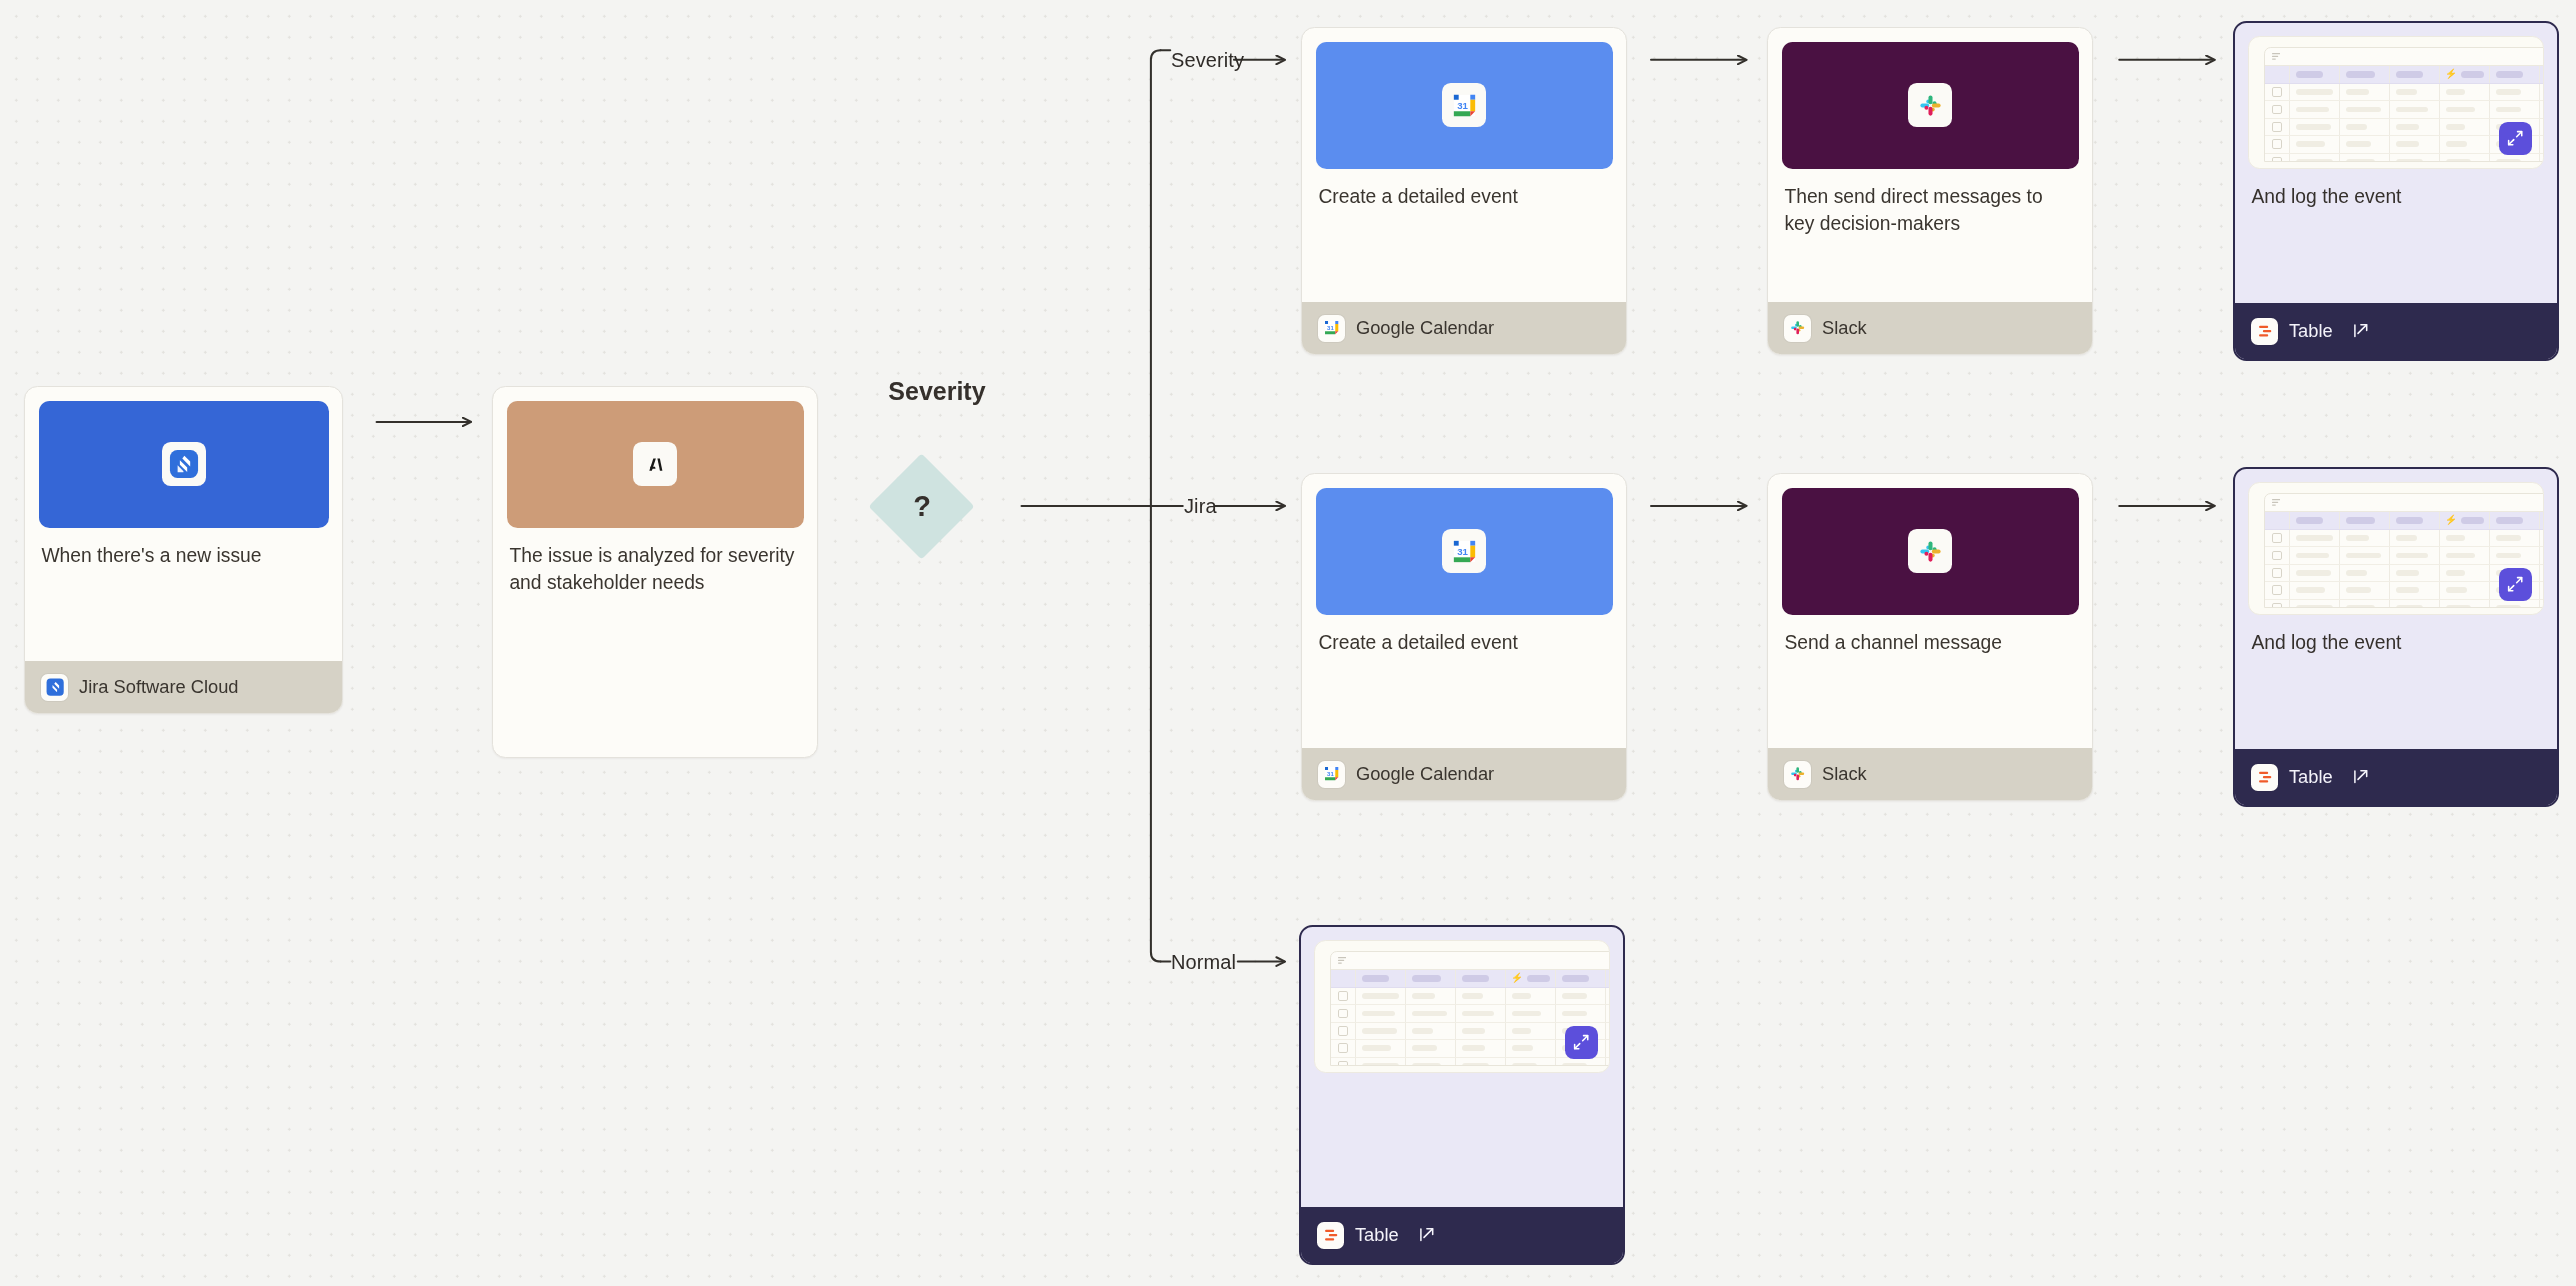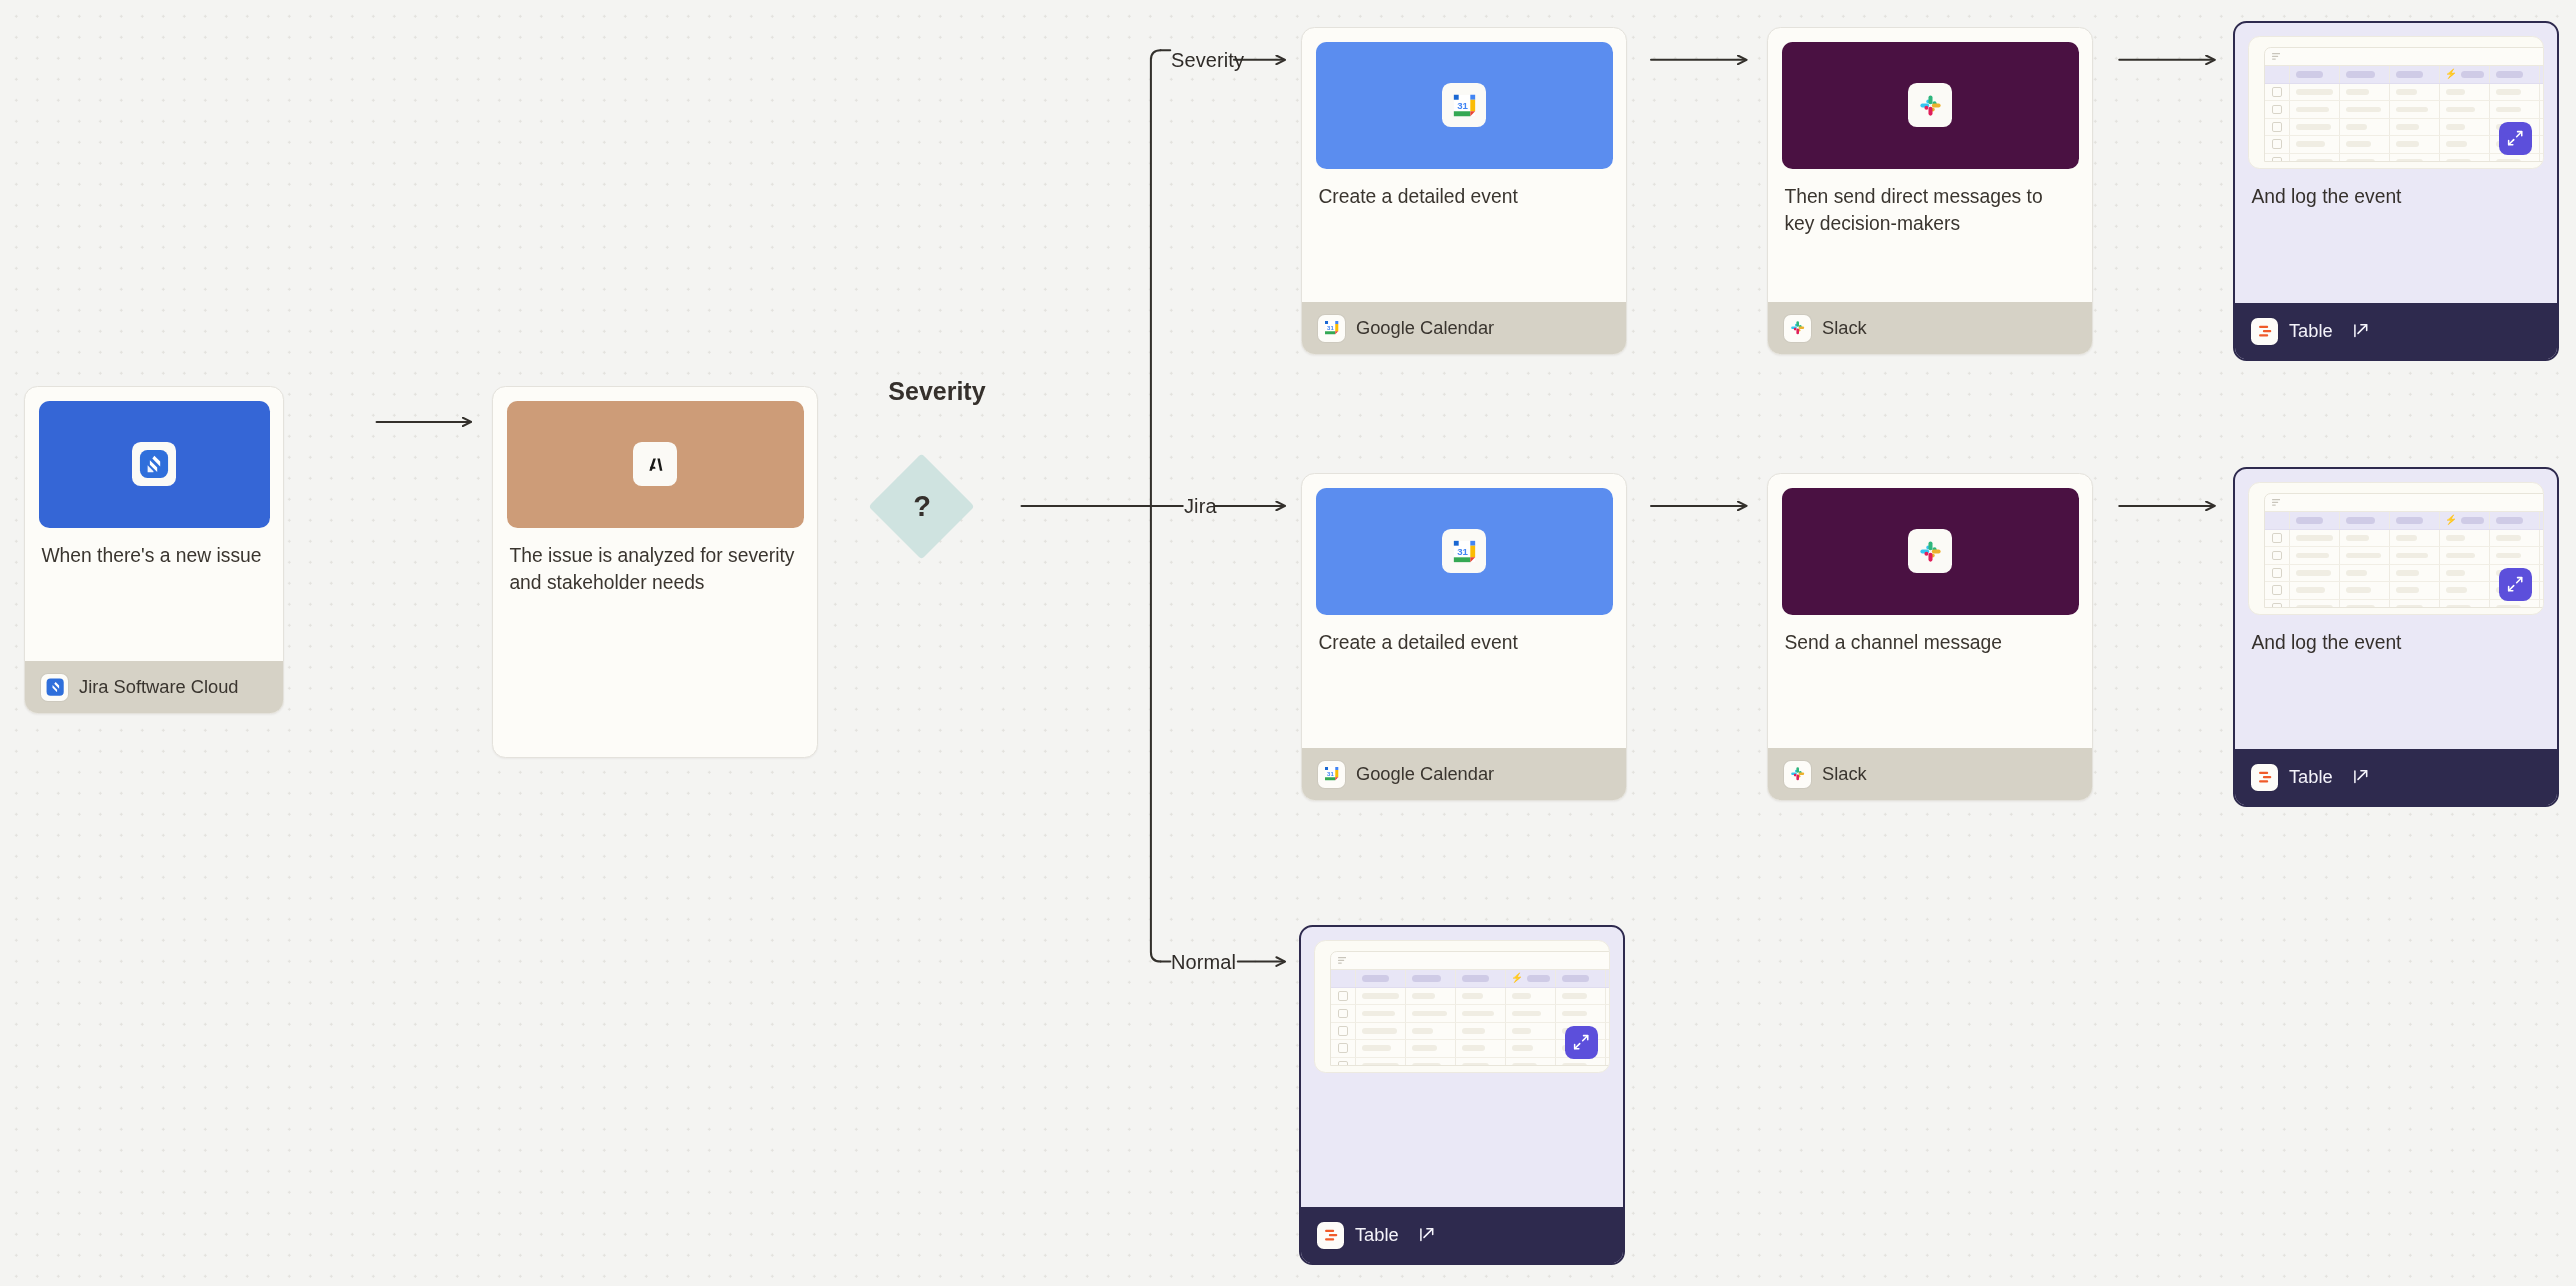--- a/index.html
+++ b/index.html
@@ -257,21 +257,21 @@
   <div class="branch-label" style="left:1171px; top:49px;">Severity</div>
   <div class="branch-label" style="left:1184px; top:495px;">Jira</div>
   <div class="branch-label" style="left:1171px; top:951px;">Normal</div>
 
   <div class="diamond-group" style="left:869px; top:377px;">
     <div class="diamond-title" style="left:19.3px; top:0px;">Severity</div>
     <div class="diamond" style="left:15.4px; top:92px;"></div>
     <div class="diamond-q" style="left:0px; top:113px;">?</div>
   </div>
 
-  <div class="card" style="left:24px; top:386px; width:260px; height:328px;">
+  <div class="card" style="left:24px; top:386px; width:319px; height:328px;">
     <div class="card-hero" style="background:#3566d6;">
       <div class="hero-tile">
         <svg width="30" height="30" viewBox="0 0 32 32">
           <rect x="1" y="1" width="30" height="30" rx="8" fill="#2f6fdb"></rect>
           <path d="M16.4 7.2 L22.6 13.4 L22.6 18.6 L14.2 10.2 Z" fill="#ffffff"></path>
           <path d="M11.6 12.0 L19.4 19.8 L19.4 24.6 L11.6 16.8 Z" fill="#ffffff"></path>
           <path d="M9.2 17.4 L15.4 23.6 L15.4 24.8 L9.2 24.8 Z" fill="#ffffff" opacity=".93"></path>
         </svg>
       </div>
     </div>

